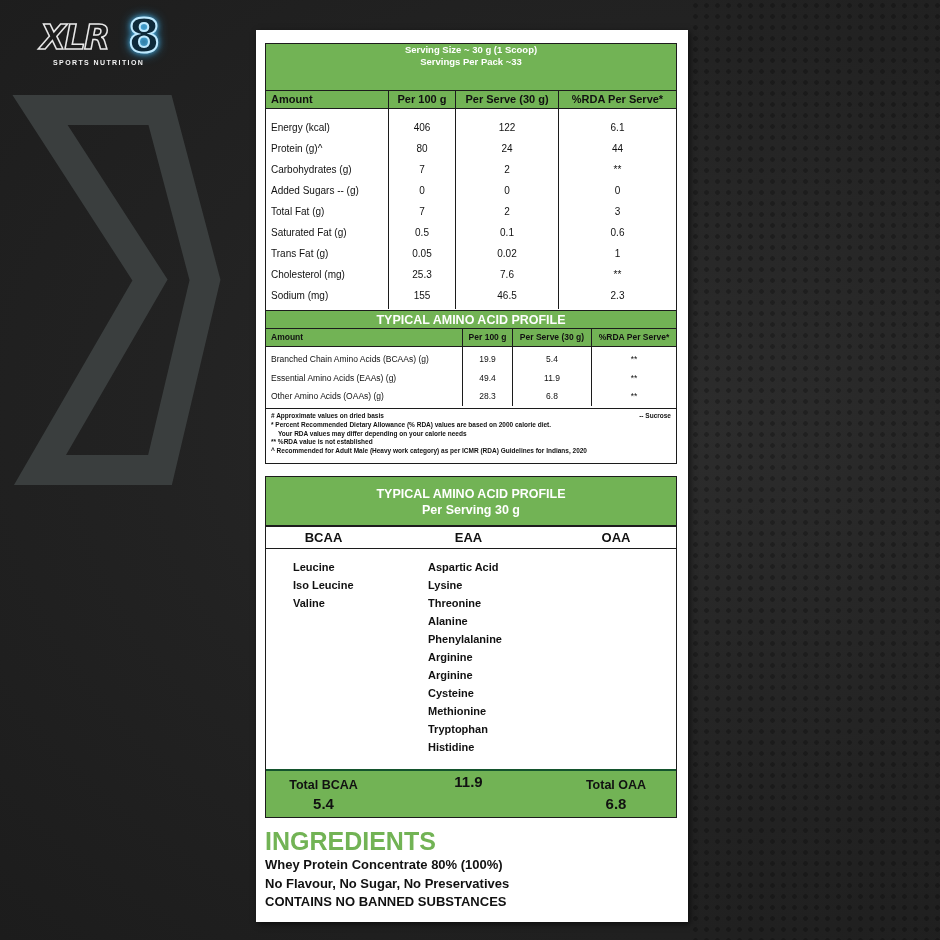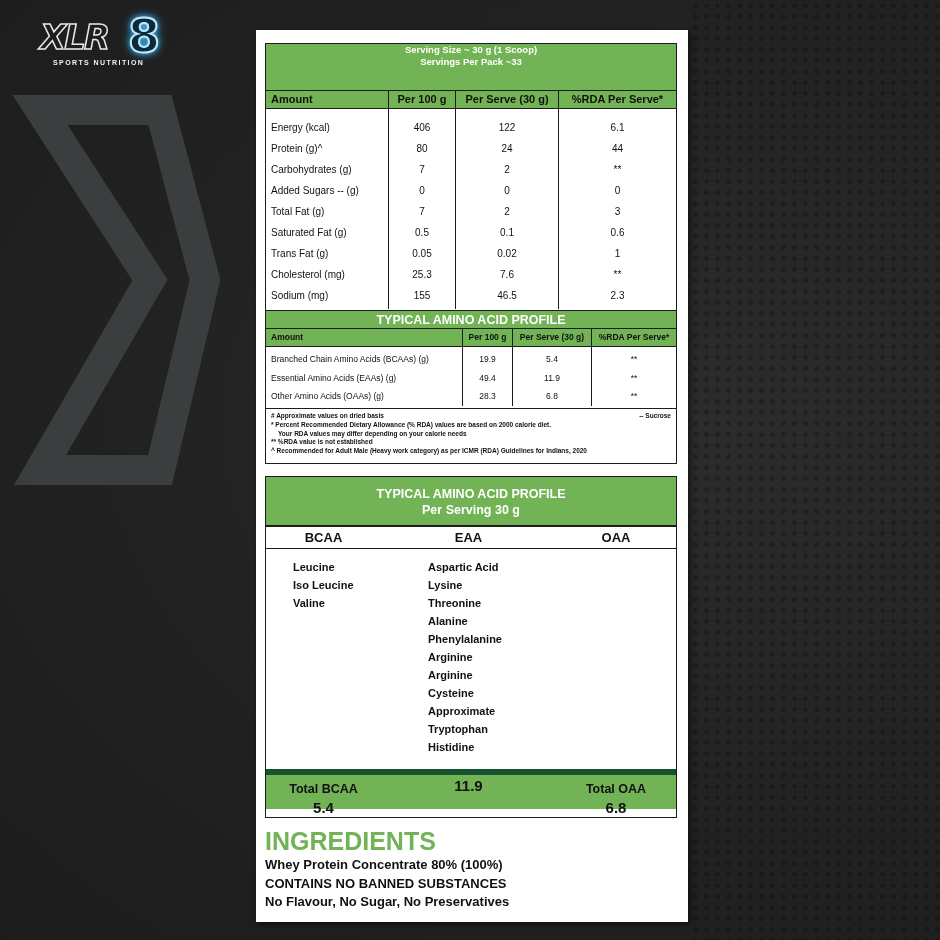--- a/index.html
+++ b/index.html
@@ -84,21 +84,21 @@
   .pb-head { height: 50px; color: #fff; text-align: center; font-size: 12.5px; font-weight: bold; line-height: 16px; padding-top: 9px; border-bottom: 2px solid #1c1c1c; }
   .pb-cols { display: flex; height: 22px; border-bottom: 1.5px solid #1c1c1c; }
   .pb-cols div { font-size: 13px; font-weight: bold; line-height: 22px; text-align: center; }
   .pcol1 { width: 115px; } .pcol2 { width: 175px; } .pcol3 { flex: 1; }
   .pb-body { display: flex; height: 220px; padding-top: 9px; }
   .pb-list { font-size: 11px; font-weight: bold; }
   .pb-list div { height: 18px; line-height: 18px; }
   .pl1 { width: 162px; padding-left: 27px; }
   .pl2 { width: 141px; }
   .pl3 { flex: 1; }
-  .pb-foot { height: 40px; display: flex; border-top: 6px solid #14532d; }
+  .pb-foot { height: 48px; display: flex; border-top: 2px solid #14532d; }
   .pb-foot > div { text-align: center; font-weight: bold; }
   .tf1 { width: 115px; } .tf2 { width: 175px; } .tf3 { flex: 1; }
   .tot-label { font-size: 12.5px; padding-top: 6px; line-height: 16px; }
   .tot-val { font-size: 15px; line-height: 20px; padding-top: 1px; }
 
   
   .ing { position: absolute; left: 9px; top: 796px; }
   .ing-title { font-size: 25px; font-weight: bold; color: #72b355; line-height: 30px; }
   .ing-line { font-size: 13px; font-weight: bold; line-height: 18.5px; white-space: nowrap; }
 </style>
@@ -236,21 +236,21 @@
       </div>
       <div class="pb-list pl2">
         <div>Aspartic Acid</div>
         <div>Lysine</div>
         <div>Threonine</div>
         <div>Alanine</div>
         <div>Phenylalanine</div>
         <div>Arginine</div>
         <div>Arginine</div>
         <div>Cysteine</div>
-        <div>Approximate</div>
+        <div>Methionine</div>
         <div>Tryptophan</div>
         <div>Histidine</div>
       </div>
     </div>
     <div class="pb-foot green">
       <div class="tf1">
         <div class="tot-label">Total BCAA</div>
         <div class="tot-val">5.4</div>
       </div>
       <div class="tf2">
@@ -259,16 +259,16 @@
       <div class="tf3">
         <div class="tot-label">Total OAA</div>
         <div class="tot-val">6.8</div>
       </div>
     </div>
   </div>
 
   <div class="ing">
     <div class="ing-title">INGREDIENTS</div>
     <div class="ing-line">Whey Protein Concentrate 80% (100%)</div>
+    <div class="ing-line">No Flavour, No Sugar, No Preservatives</div>
     <div class="ing-line">CONTAINS NO BANNED SUBSTANCES</div>
-    <div class="ing-line">No Flavour, No Sugar, No Preservatives</div>
   </div>
 </div>
 
 </body></html>

